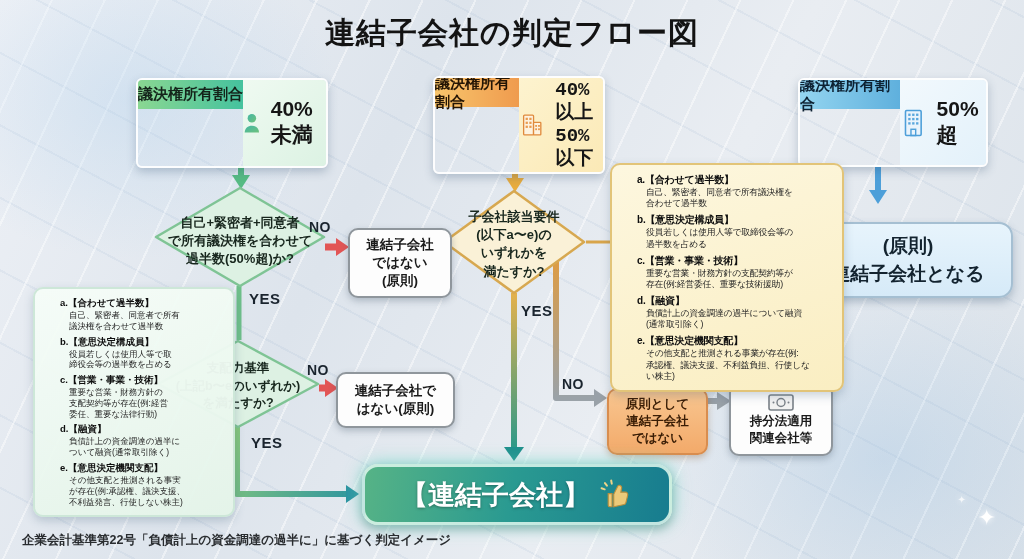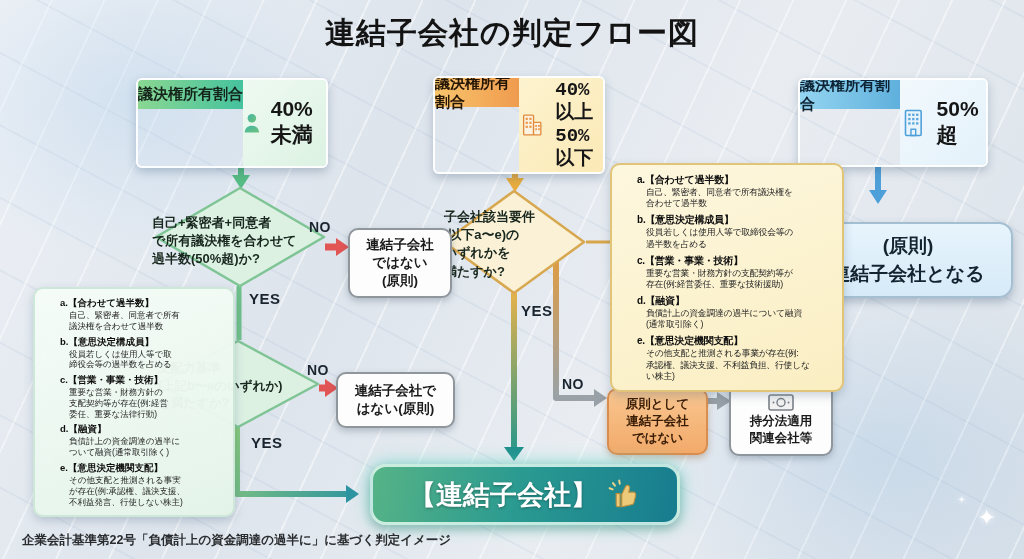--- a/index.html
+++ b/index.html
@@ -30,21 +30,21 @@
     font-weight:bold;color:#161616;}
   .hdr-green{background:linear-gradient(90deg,#8ad792,#45c29e);}
   .body-green{background:linear-gradient(135deg,#effaf1,#dcf2e3);}
   .hdr-orange{background:linear-gradient(90deg,#f8c56c,#ef9b4e);color:#241504;}
   .body-orange{background:linear-gradient(135deg,#fdf3cf,#fbe9b6);font-family:Liberation Mono, monospace;}
   .hdr-blue{background:linear-gradient(90deg,#94d5f0,#5fb0dd);color:#0d2233;}
   .body-blue{background:linear-gradient(135deg,#f2f9fd,#e3f1fa);}
   .big-val{font-size:21px;}
   .big-val2{font-size:19px;line-height:1.2;text-align:left;white-space:pre-line;}
 
-  .diamond-text{position:absolute;z-index:2;font-weight:bold;color:#18271e;
+  .diamond-text{position:absolute;z-index:2;text-align:center;font-weight:bold;color:#18271e;
     line-height:1.4;white-space:pre-line;}
 
   .box{position:absolute;z-index:2;display:flex;flex-direction:column;align-items:center;justify-content:center;
     text-align:center;font-weight:bold;border-radius:10px;line-height:1.35;white-space:pre-line;margin-top:16px;}
   .white-box{background:#fdfdfd;border:2.5px solid #8f969c;color:#1a1a1a;box-shadow:0 3px 7px rgba(60,80,100,.3);}
   .blue-box{background:linear-gradient(180deg,#e7f4fc,#d6eaf8);border:2px solid #a5bfd2;color:#13232f;
     border-radius:14px;box-shadow:0 4px 9px rgba(50,80,110,.3);}
   .orange-box{background:linear-gradient(180deg,#f8c democratizing90,#f3aa6a);background:linear-gradient(180deg,#f8c690,#f3aa6a);
     border:2px solid #d98d4e;color:#3a1d05;box-shadow:0 3px 7px rgba(120,70,20,.3);}
 
@@ -59,21 +59,21 @@
   .crit-yellow .label{font-weight:bold;font-size:10px;color:#0e0e0e;}
   .criteria .desc{padding-left:9px;color:#242424;white-space:pre-line;line-height:1.27;}
 
   .flow-label{position:absolute;z-index:2;font-weight:bold;color:#1a242e;font-size:14px;letter-spacing:.5px;}
 
   .final-pill{position:absolute;z-index:2;left:362px;top:464px;width:304px;height:55px;border-radius:16px;
     background:linear-gradient(100deg,#56b386 0%,#2a9a91 48%,#177c8f 100%);
     border:3px solid rgba(225,248,238,.85);
     box-shadow:0 0 18px rgba(95,215,195,.75),0 4px 10px rgba(0,0,0,.25);
     display:flex;align-items:center;justify-content:center;gap:9px;
-    color:#ffffff;font-size:27px;font-weight:bold;text-shadow:0 1px 3px rgba(0,0,0,.35);margin-left:8px;}
+    color:#ffffff;font-size:27px;font-weight:bold;text-shadow:0 1px 3px rgba(0,0,0,.35);}
 
   .footer-note{position:absolute;z-index:2;left:22px;top:532px;font-size:12.5px;font-weight:bold;color:#2a2d30;}
 
   .sparkle{position:absolute;z-index:2;color:#ffffff;text-shadow:0 0 6px rgba(255,255,255,.95);}
   .sp1{right:28px;bottom:28px;font-size:22px;}
   .sp2{right:58px;bottom:54px;font-size:10px;opacity:.8;}
 </style>
 </head>
 <body>
 

